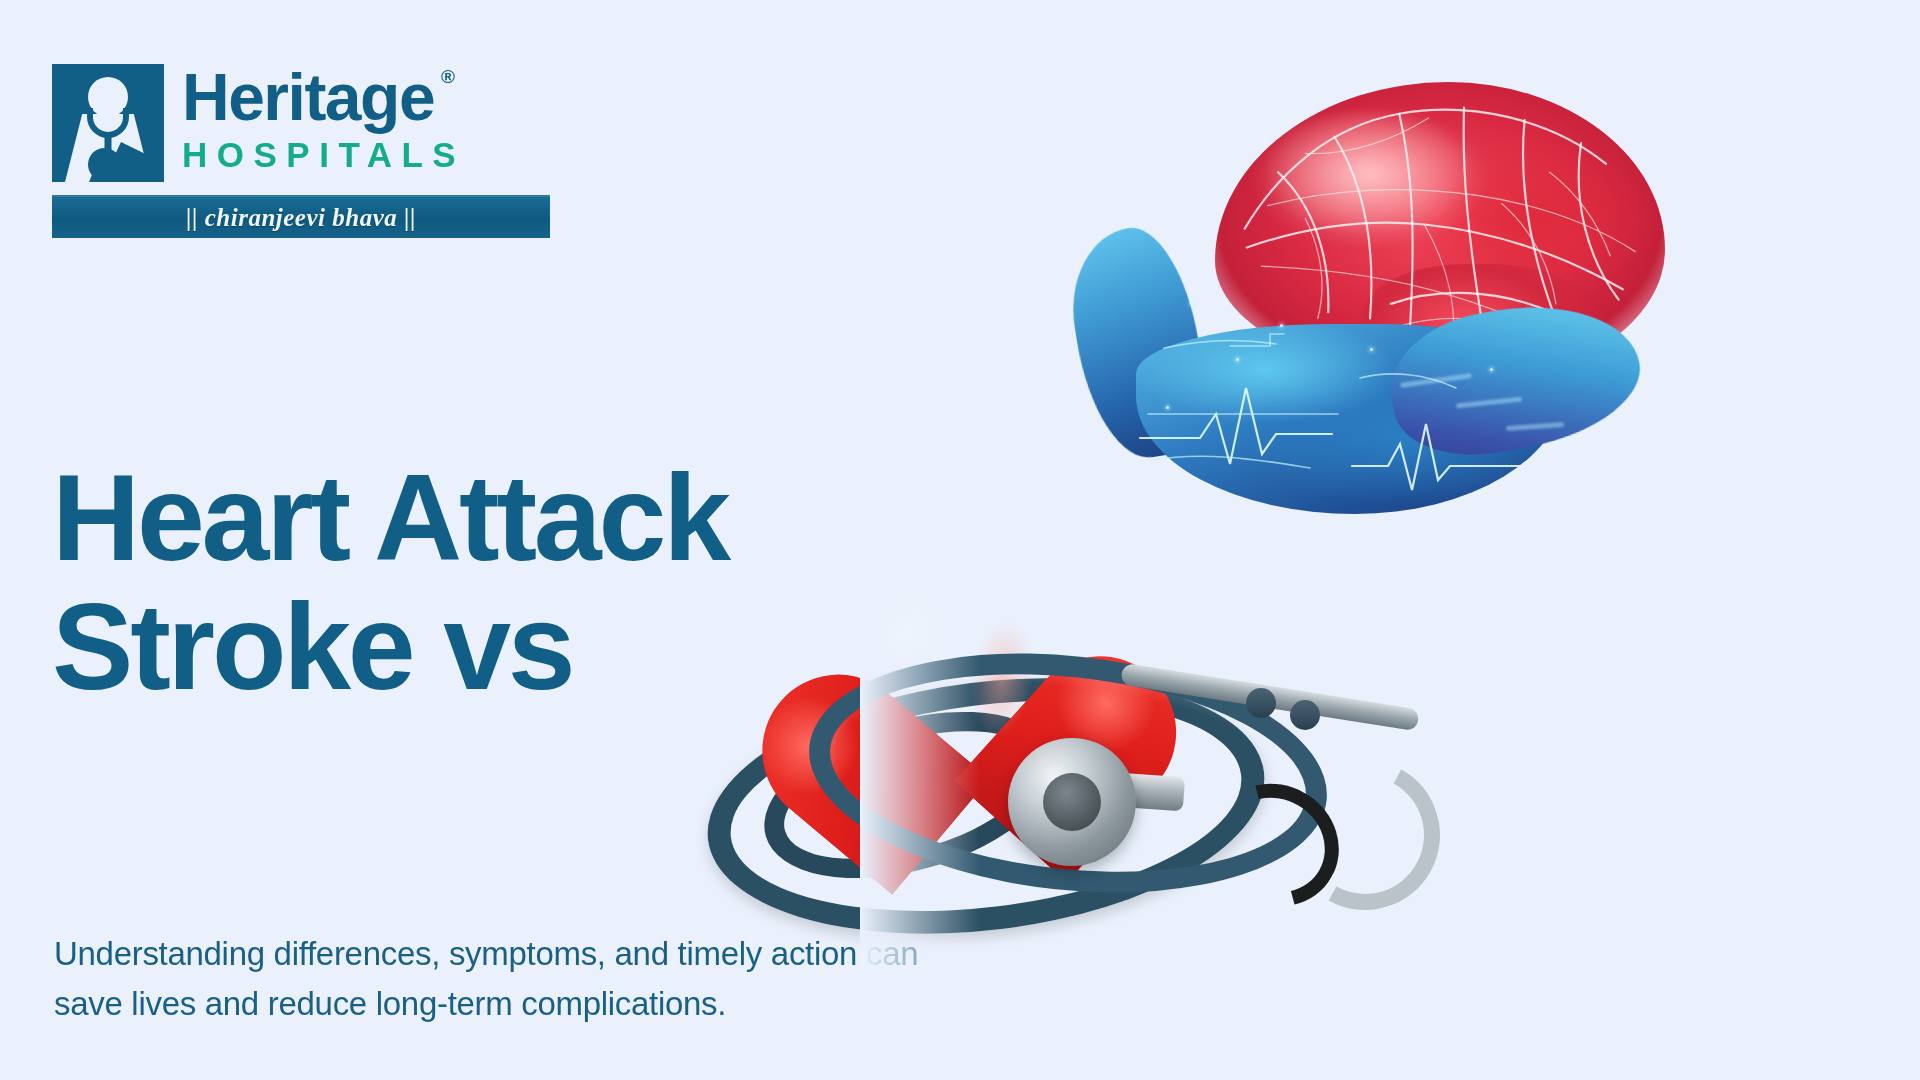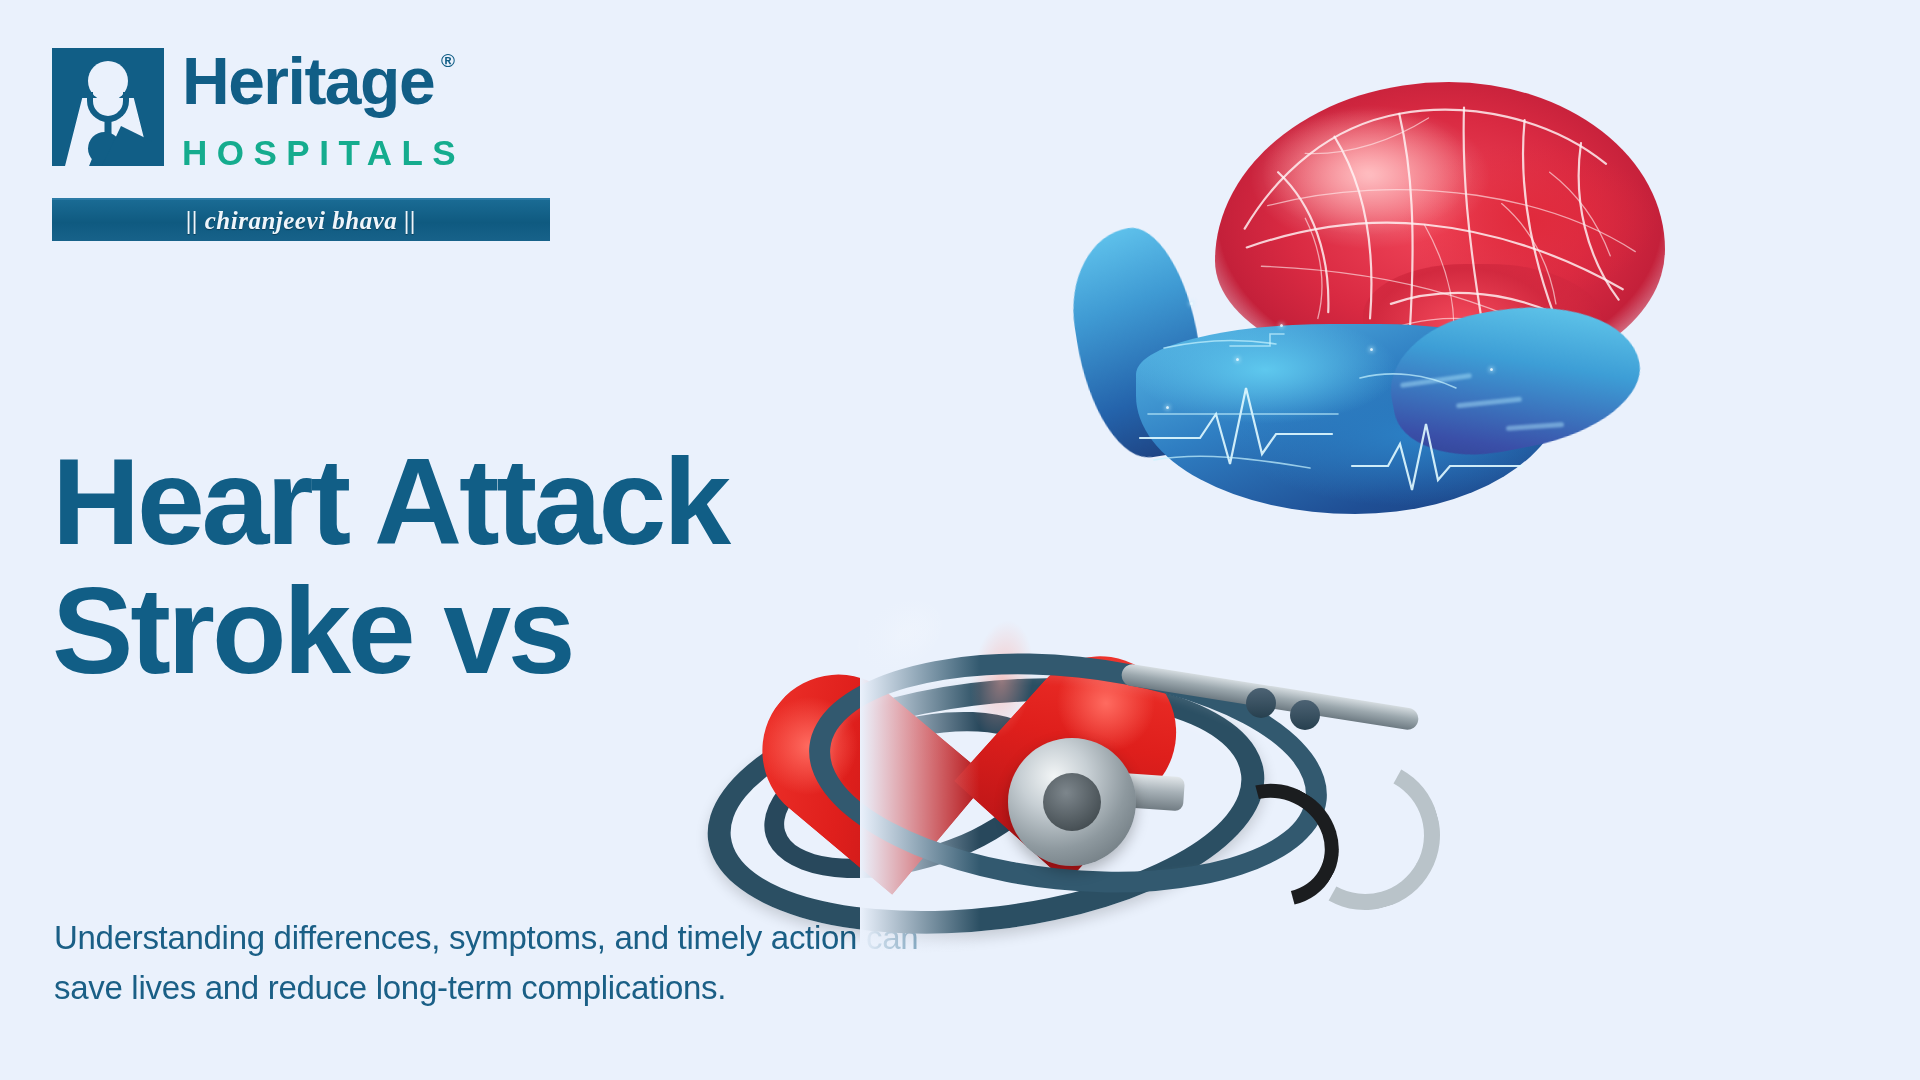--- a/index.html
+++ b/index.html
@@ -12,21 +12,21 @@
   body { background:#eaf1fc; position:relative; }
 
   .banner {
     position:absolute; inset:0;
     background:#eaf1fc;
   }
 
   
   .left-col {
     position:absolute;
-    left:52px; top:48px;
+    left:52px; top:64px;
     width:1000px; height:980px;
   }
 
   
   .logo-block { position:relative; width:500px; }
   .logo-top { display:flex; align-items:flex-start; gap:18px; }
 
   .logo-mark {
     width:112px; height:118px;
     background:#115E86;
@@ -85,25 +85,25 @@
   }
   .logo-reg {
     position:absolute; right:-21px; top:2px;
     font-size:19px; font-weight:700; color:#115E86;
     letter-spacing:0;
   }
   .logo-hospitals {
     font-size:35px; font-weight:700;
     color:#15AC8E;
     letter-spacing:9.5px;
-    margin-top:20px;
+    margin-top:6px;
   }
 
   .logo-tagline {
-    margin-top:25px;
+    margin-top:13px;
     width:498px; height:43px;
     background:linear-gradient(180deg,#1a6b94 0%, #0f5a80 55%, #17628a 100%);
     display:flex; align-items:center; justify-content:center;
     border-top:2px solid #2c7ba6;
   }
   .logo-tagline span {
     font-family:"Liberation Serif", serif;
     font-style:italic;
     font-size:25px;
     font-weight:700;

